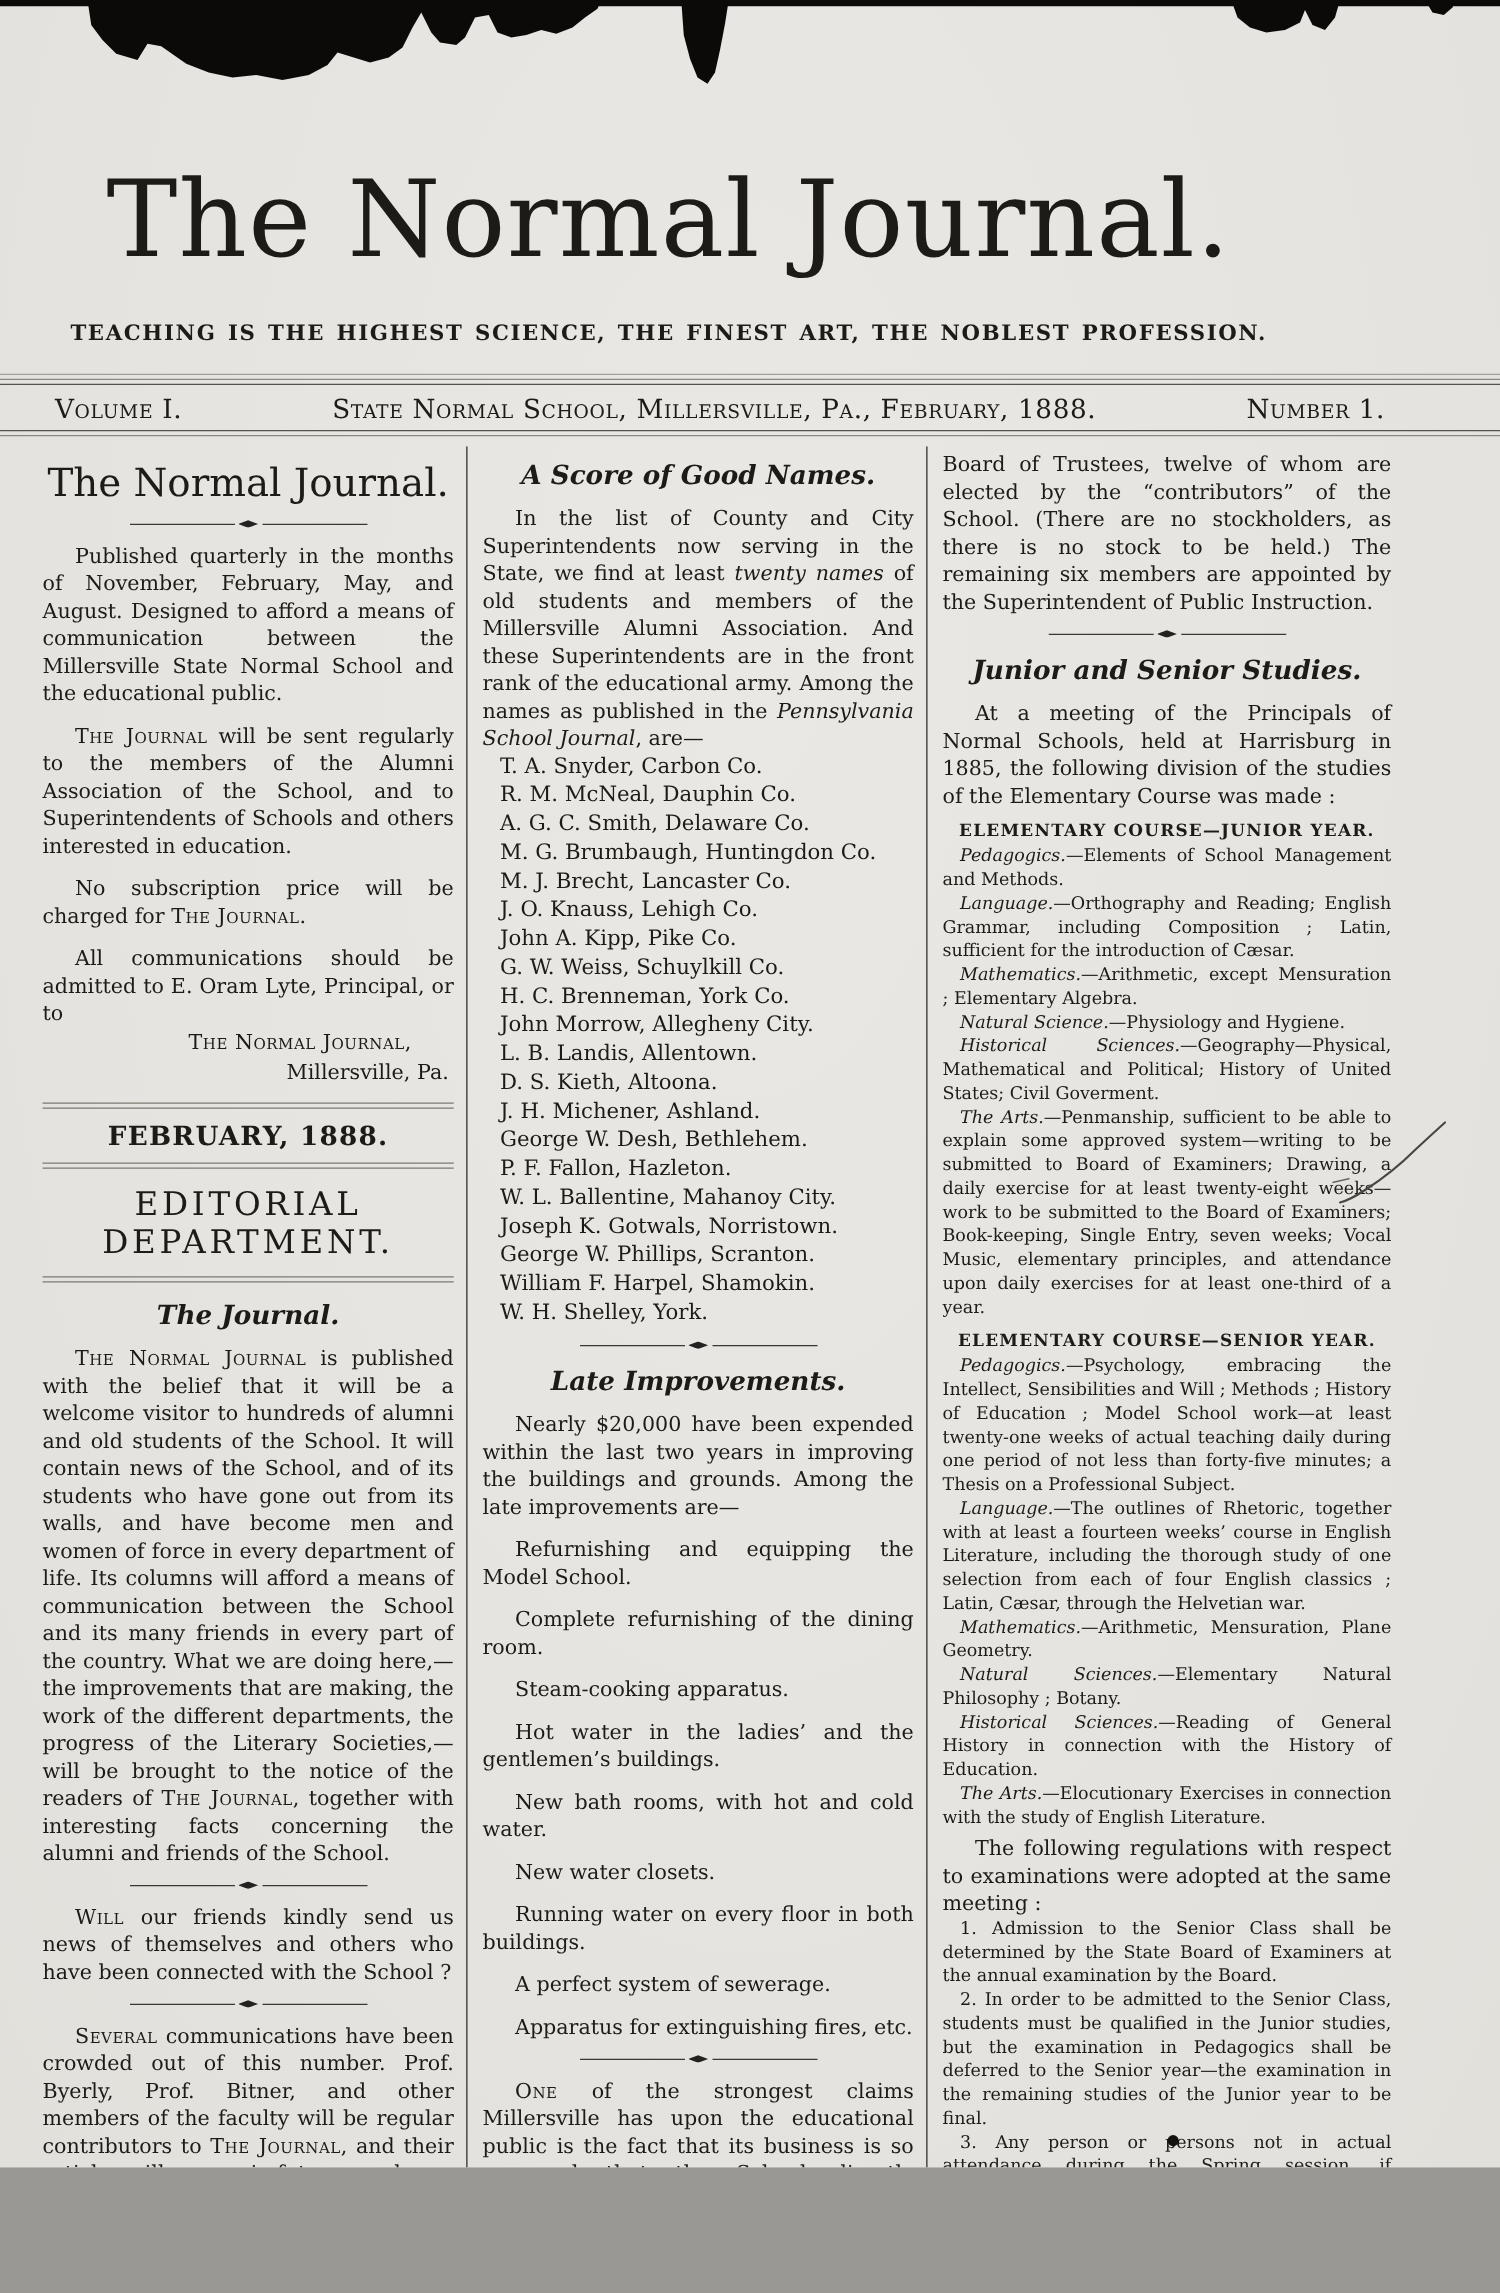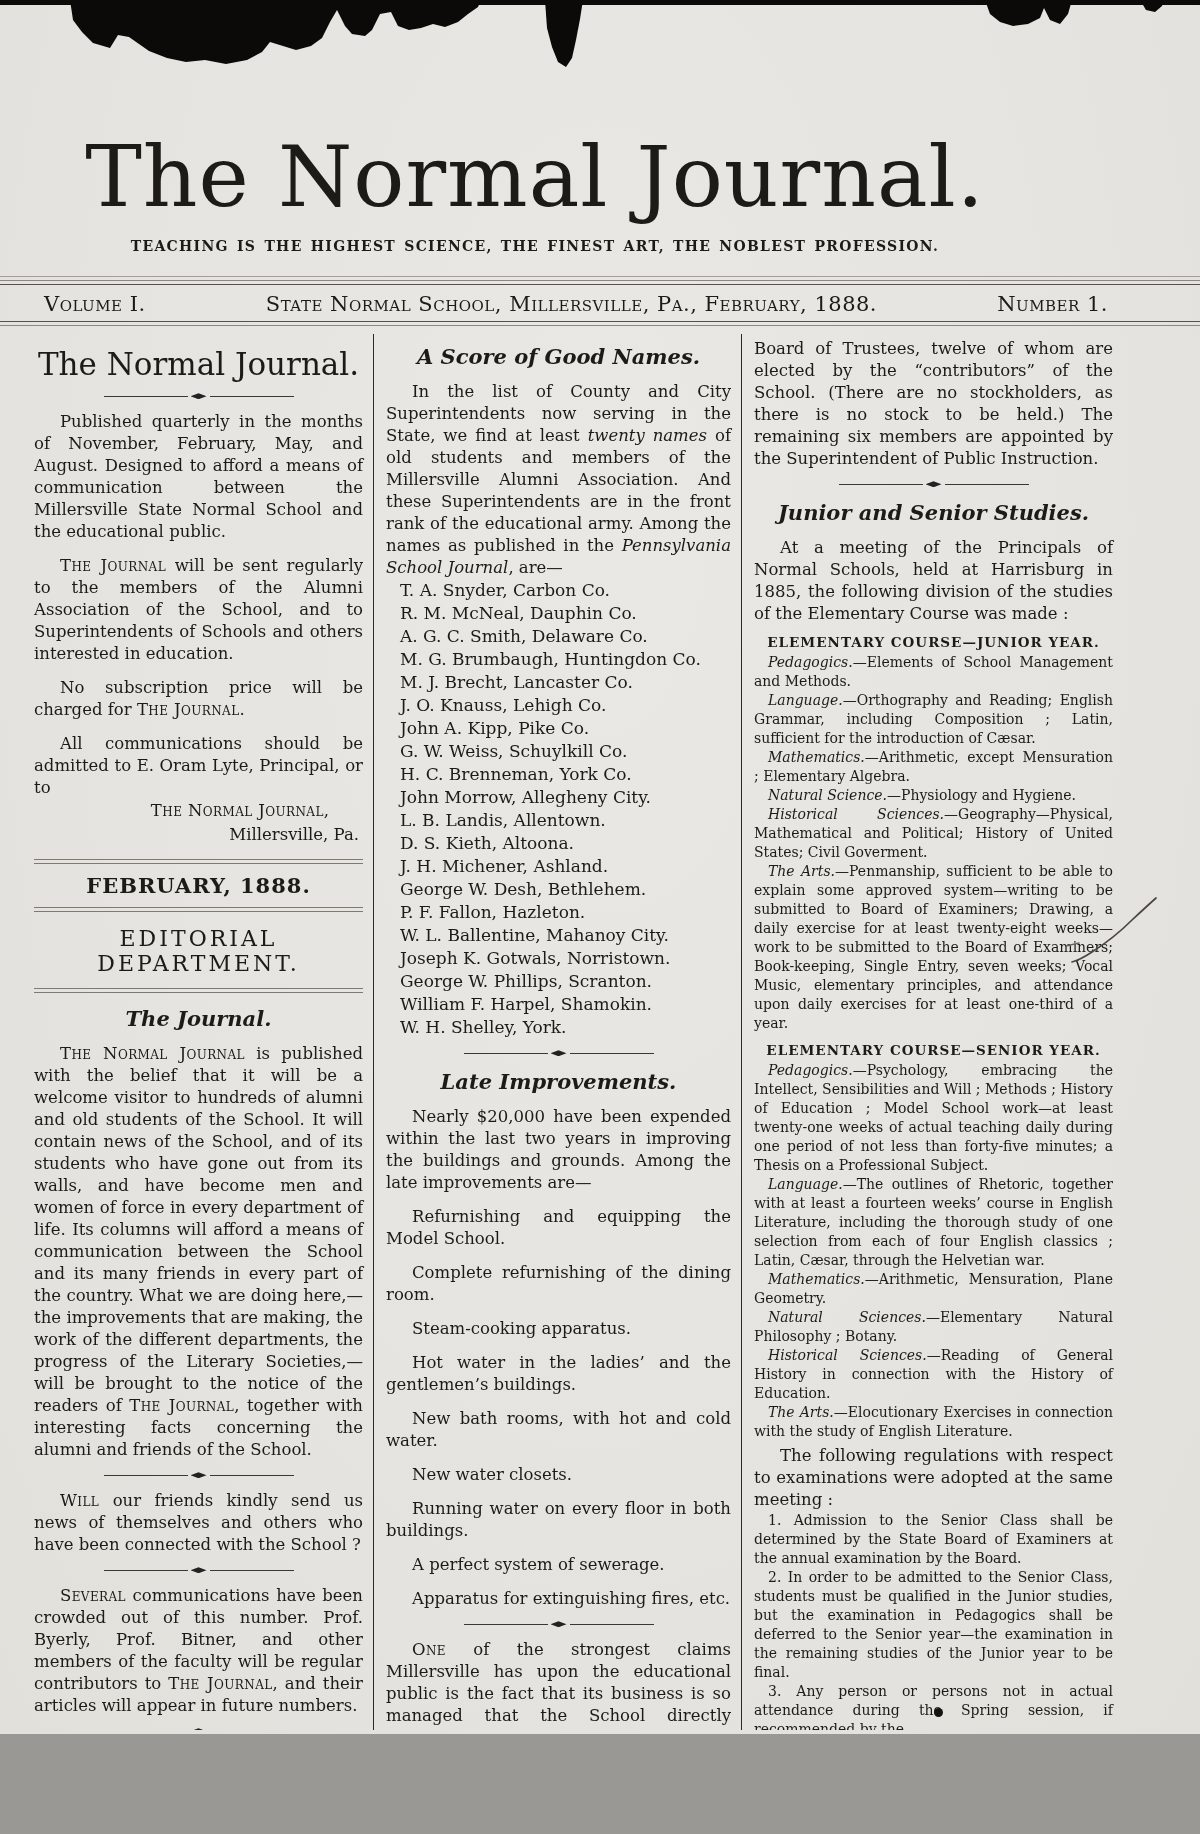--- a/index.html
+++ b/index.html
@@ -11,21 +11,21 @@
     overflow:hidden;
     font-family:"DejaVu Serif","Liberation Serif",serif;
     color:#1c1b18;
   }
   .torn { position:absolute; top:0; left:0; display:block; }
   .pen-stroke { position:absolute; left:1066px; top:896px; }
   .ink-dot { position:absolute; left:934px; top:1708px; width:9px; height:9px; border-radius:50%; background:#14130f; }
 
   .masthead { text-align:center; padding:132px 150px 0 20px; }
   .masthead h1 { margin:0; font-size:85px; font-weight:normal; letter-spacing:1px; line-height:1.05; }
-  .tagline { margin-top:17px; font-size:14px; font-weight:bold; letter-spacing:1.3px; word-spacing:2px; }
+  .tagline { margin-top:36px; font-size:17px; font-weight:bold; letter-spacing:1.3px; word-spacing:2px; }
 
   .rule-thin   { height:1px; background:#a29f98; margin:2px 0 0; }
   .rule-mid    { height:1px; background:#8b8881; margin:3px 0 0; }
   .rule-dark   { height:1px; background:#54524c; margin:3px 0 0; }
   .rules-top { margin-top:22px; }
 
   .volume-row {
     display:flex; justify-content:space-between; align-items:baseline;
     padding:7px 92px 5px 44px; font-size:21px;
   }
@@ -47,21 +47,21 @@
   .divider .ln { flex:1; height:1px; background:#3a3833; }
   .divider .dm { width:16px; height:6px; margin:0 3px; background:#232220;
                  clip-path:polygon(0 50%,50% 0,100% 50%,50% 100%); }
 
   .addr { text-align:right; font-size:16.5px; line-height:24px; margin:0; }
   .addr-1 { padding-right:34px; }
   .addr-2 { padding-right:4px; }
 
   .hr2 { height:5px; border-top:1px solid #7d7a72; border-bottom:1px solid #7d7a72; margin:12px 0 0; }
   .date-heading { text-align:center; font-weight:bold; font-size:21px; letter-spacing:1px; margin:9px 0; }
-  .dept-heading { text-align:center; font-size:22px; letter-spacing:3px; word-spacing:10px; margin:14px 0 0; }
+  .dept-heading { text-align:center; font-size:26px; letter-spacing:3px; word-spacing:10px; margin:14px 0 0; }
 
   .art-title { text-align:center; font-style:italic; font-weight:bold; font-size:21px; margin:13px 0 7px; }
 
   .name-line { margin:0; padding-left:14px; font-size:17px; line-height:23px; }
 
   .course-heading { text-align:center; font-size:13.5px; font-weight:bold; letter-spacing:1px; margin:9px 0 3px; }
   .small-item { font-size:14px; line-height:19px; text-align:justify; text-indent:14px; margin:0; }
 
   .handwritten {
     position:absolute; left:510px; top:1732px;

